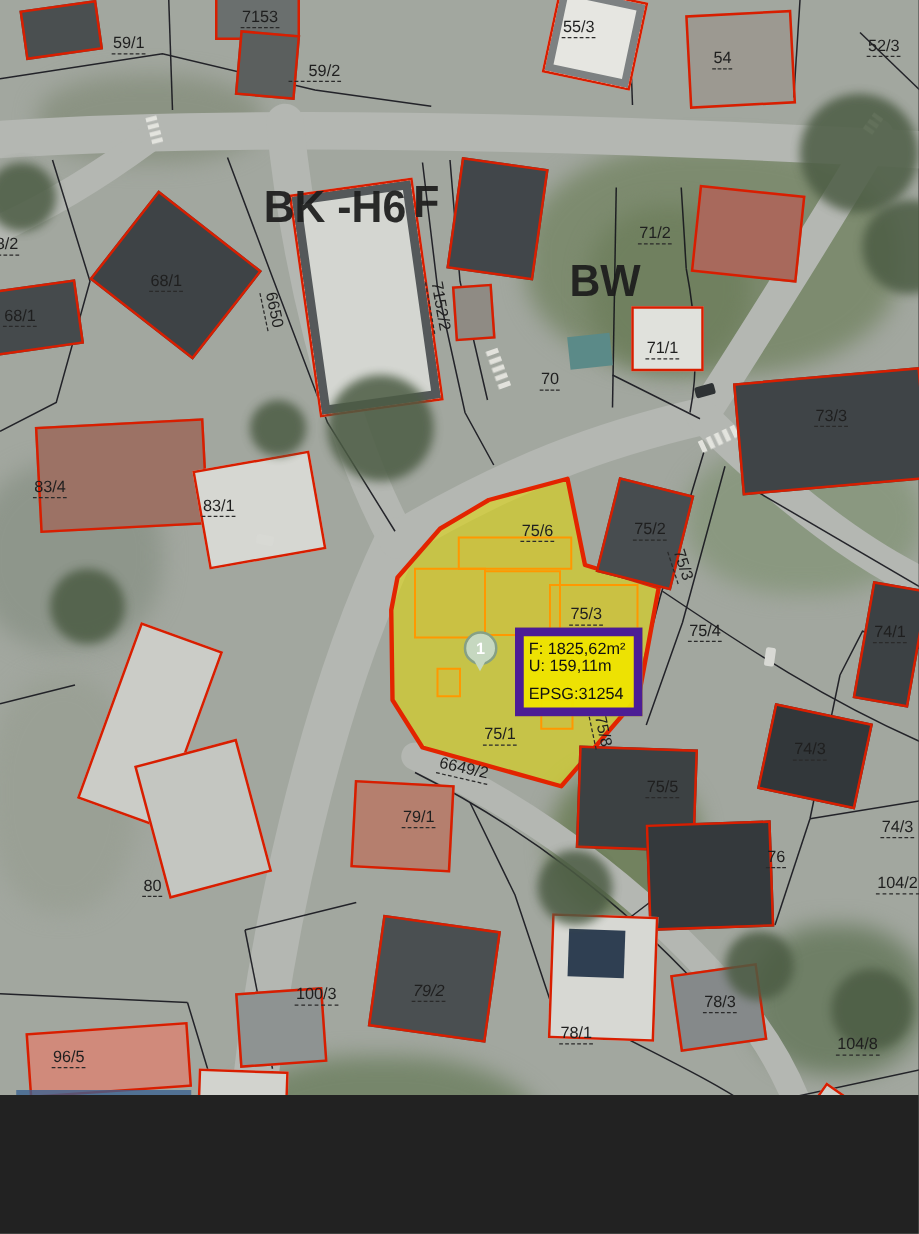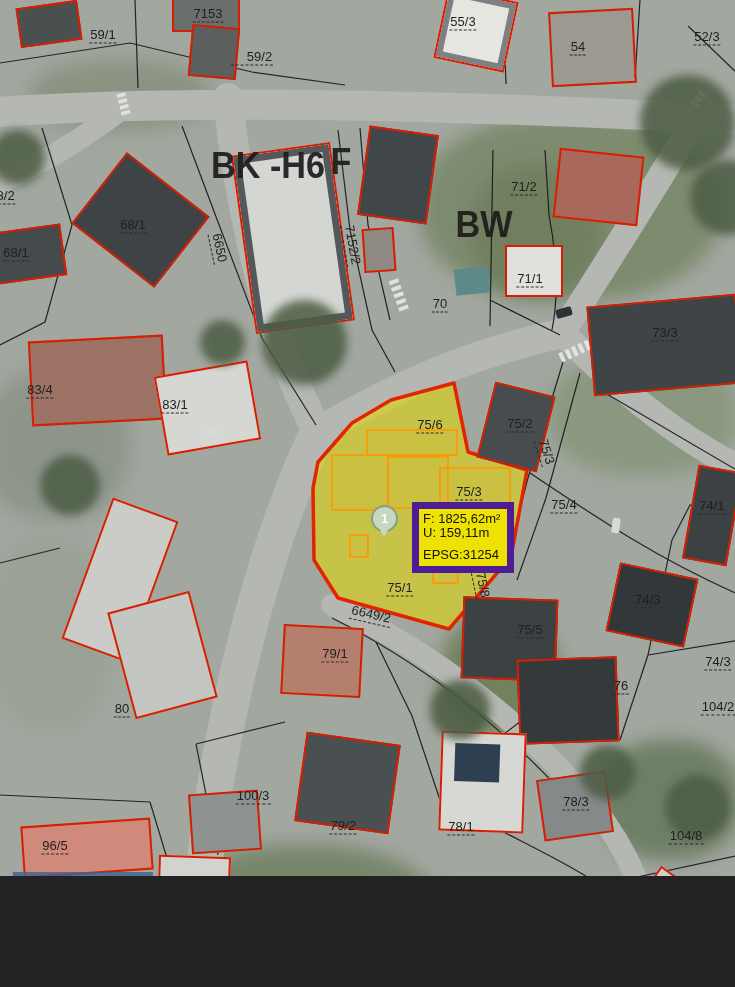--- a/index.html
+++ b/index.html
@@ -229,21 +229,21 @@
       <span class="lbl" style="left: 371px; top: 615px; transform: translate(-50%, -50%) rotate(13deg);">6649/2</span>
       <span class="lbl" style="left: 482px; top: 585px; transform: translate(-50%, -50%) rotate(78deg);">75/8</span>
       <span class="lbl" style="left: 530px; top: 630px;">75/5</span>
       <span class="lbl" style="left: 648px; top: 600px;">74/3</span>
       <span class="lbl" style="left: 718px; top: 662px;">74/3</span>
       <span class="lbl" style="left: 621px; top: 686px;">76</span>
       <span class="lbl" style="left: 718px; top: 707px;">104/2</span>
       <span class="lbl" style="left: 95px; top: 709px; margin-left: 27px;">80</span>
       <span class="lbl" style="left: 335px; top: 654px;">79/1</span>
       <span class="lbl" style="left: 253px; top: 796px;">100/3</span>
-      <span class="lbl" style="left: 343px; top: 826px; font-style: italic;">79/2</span>
+      <span class="lbl" style="left: 343px; top: 793px; font-style: italic;">79/2</span>
       <span class="lbl" style="left: 576px; top: 802px;">78/3</span>
       <span class="lbl" style="left: 461px; top: 827px;">78/1</span>
       <span class="lbl" style="left: 686px; top: 836px;">104/8</span>
       <span class="lbl" style="left: 55px; top: 846px;">96/5</span>
       <span class="lbl navy" style="left: 103px; top: 944px;">96/1</span>
       <span class="lbl" style="left: 595px; top: 929px;">78/2</span>
       <span class="lbl" style="left: 647px; top: 943px;">102/5</span>
       <span class="lbl big" style="left: 268px; top: 166px;">BK -H6</span>
       <span class="lbl big" style="left: 341px; top: 162px;">F</span>
       <span class="lbl big" style="left: 484px; top: 225px;">BW</span>

